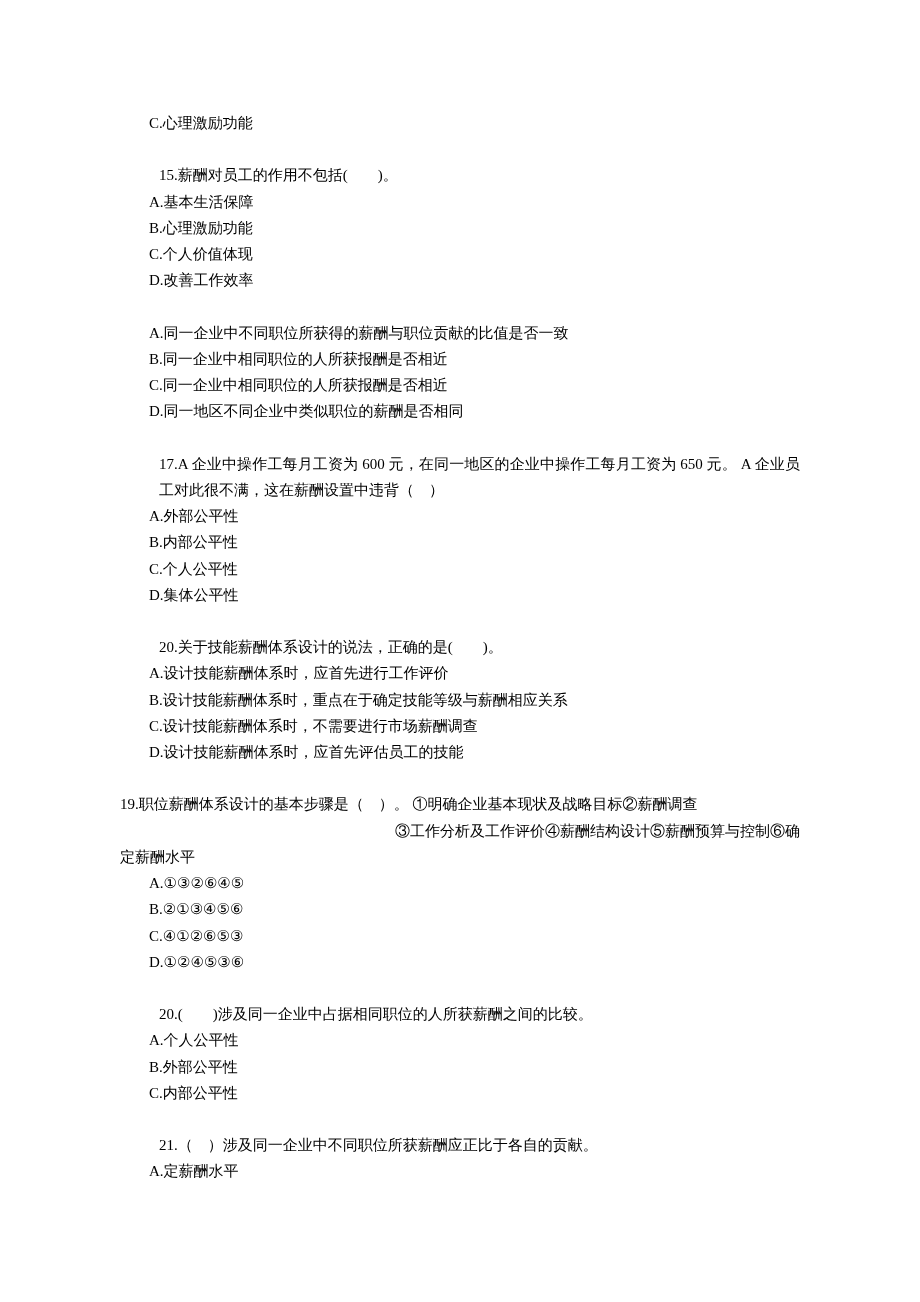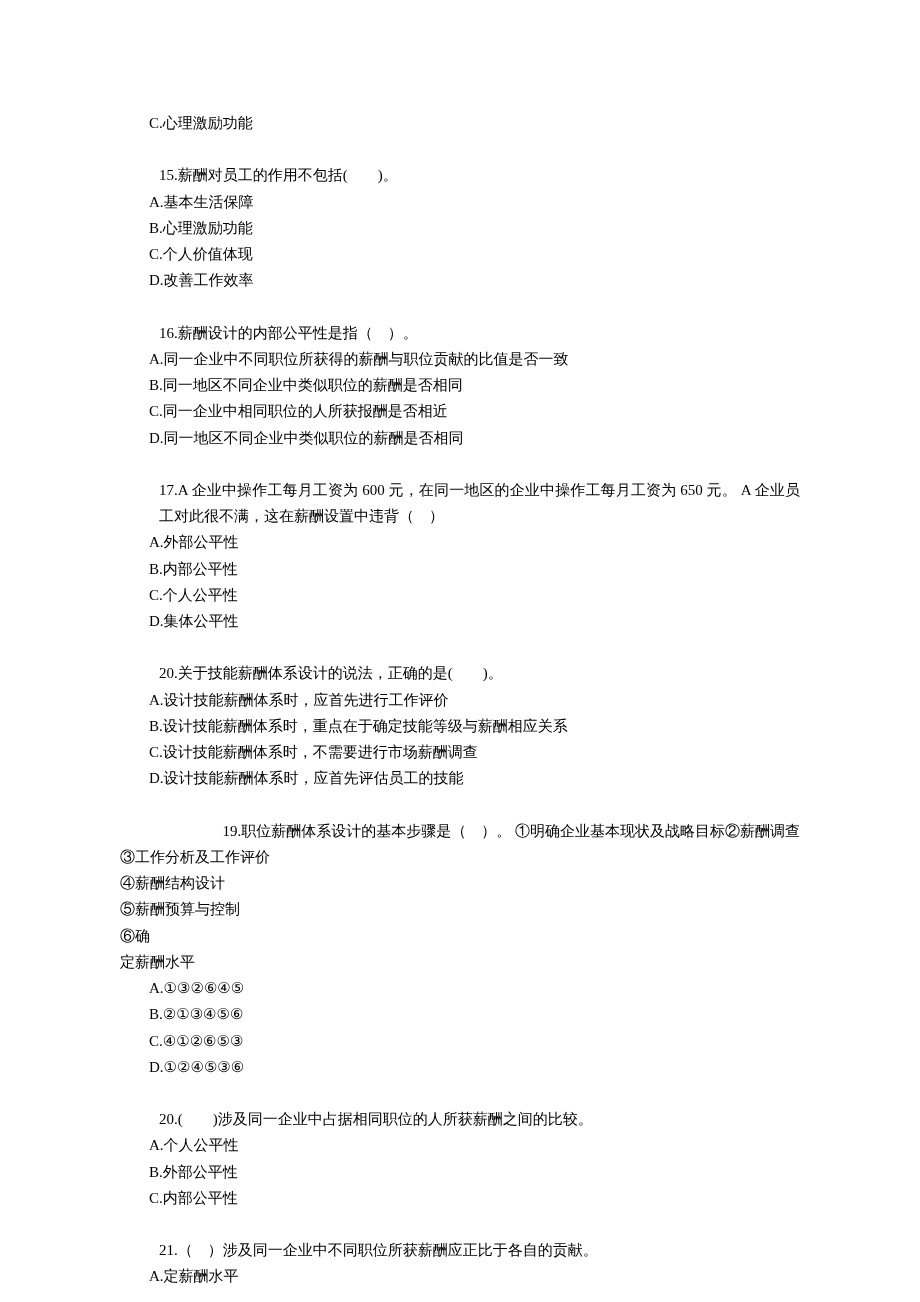--- a/index.html
+++ b/index.html
@@ -45,23 +45,22 @@
   <span class="question-stem">15.薪酬对员工的作用不包括(　　)。</span>
   <span class="option">A.基本生活保障</span>
   <span class="option">B.心理激励功能</span>
   <span class="option">C.个人价值体现</span>
   <span class="option">D.改善工作效率</span>
 </div>
 
 <div class="spacer"></div>
 
 <div class="question-block">
-  <span class="question-stem">16.薪酬设计的内部公平性是指（　）。</span>
   <span class="option">A.同一企业中不同职位所获得的薪酬与职位贡献的比值是否一致</span>
-  <span class="option">B.同一地区不同企业中类似职位的薪酬是否相同</span>
+  <span class="option">B.同一企业中相同职位的人所获报酬是否相近</span>
   <span class="option">C.同一企业中相同职位的人所获报酬是否相近</span>
   <span class="option">D.同一地区不同企业中类似职位的薪酬是否相同</span>
 </div>
 
 <div class="spacer"></div>
 
 <div class="question-block">
   <span class="question-stem">17.A 企业中操作工每月工资为 600 元，在同一地区的企业中操作工每月工资为 650 元。 A 企业员工对此很不满，这在薪酬设置中违背（　）</span>
   <span class="option">A.外部公平性</span>
   <span class="option">B.内部公平性</span>
@@ -76,25 +75,25 @@
   <span class="option">A.设计技能薪酬体系时，应首先进行工作评价</span>
   <span class="option">B.设计技能薪酬体系时，重点在于确定技能等级与薪酬相应关系</span>
   <span class="option">C.设计技能薪酬体系时，不需要进行市场薪酬调查</span>
   <span class="option">D.设计技能薪酬体系时，应首先评估员工的技能</span>
 </div>
 
 <div class="spacer"></div>
 
 <div class="question-block">
   <div class="q19-stem">
-    <div style="display:flex;justify-content:flex-end;">
+    <div style="display:flex;justify-content:flex-start;">
       <span>19.职位薪酬体系设计的基本步骤是（　）。 ①明确企业基本现状及战略目标</span>
       <span>②薪酬调查</span>
     </div>
-    <div style="display:flex;justify-content:flex-end;flex-direction:column;">
+    <div style="display:flex;justify-content:flex-end;">
       <span>③工作分析及工作评价</span>
       <span>④薪酬结构设计</span>
       <span>⑤薪酬预算与控制</span>
       <span>⑥确</span>
     </div>
     <div>
       <span>定薪酬水平</span>
     </div>
   </div>
   <span class="option">A.①③②⑥④⑤</span>

